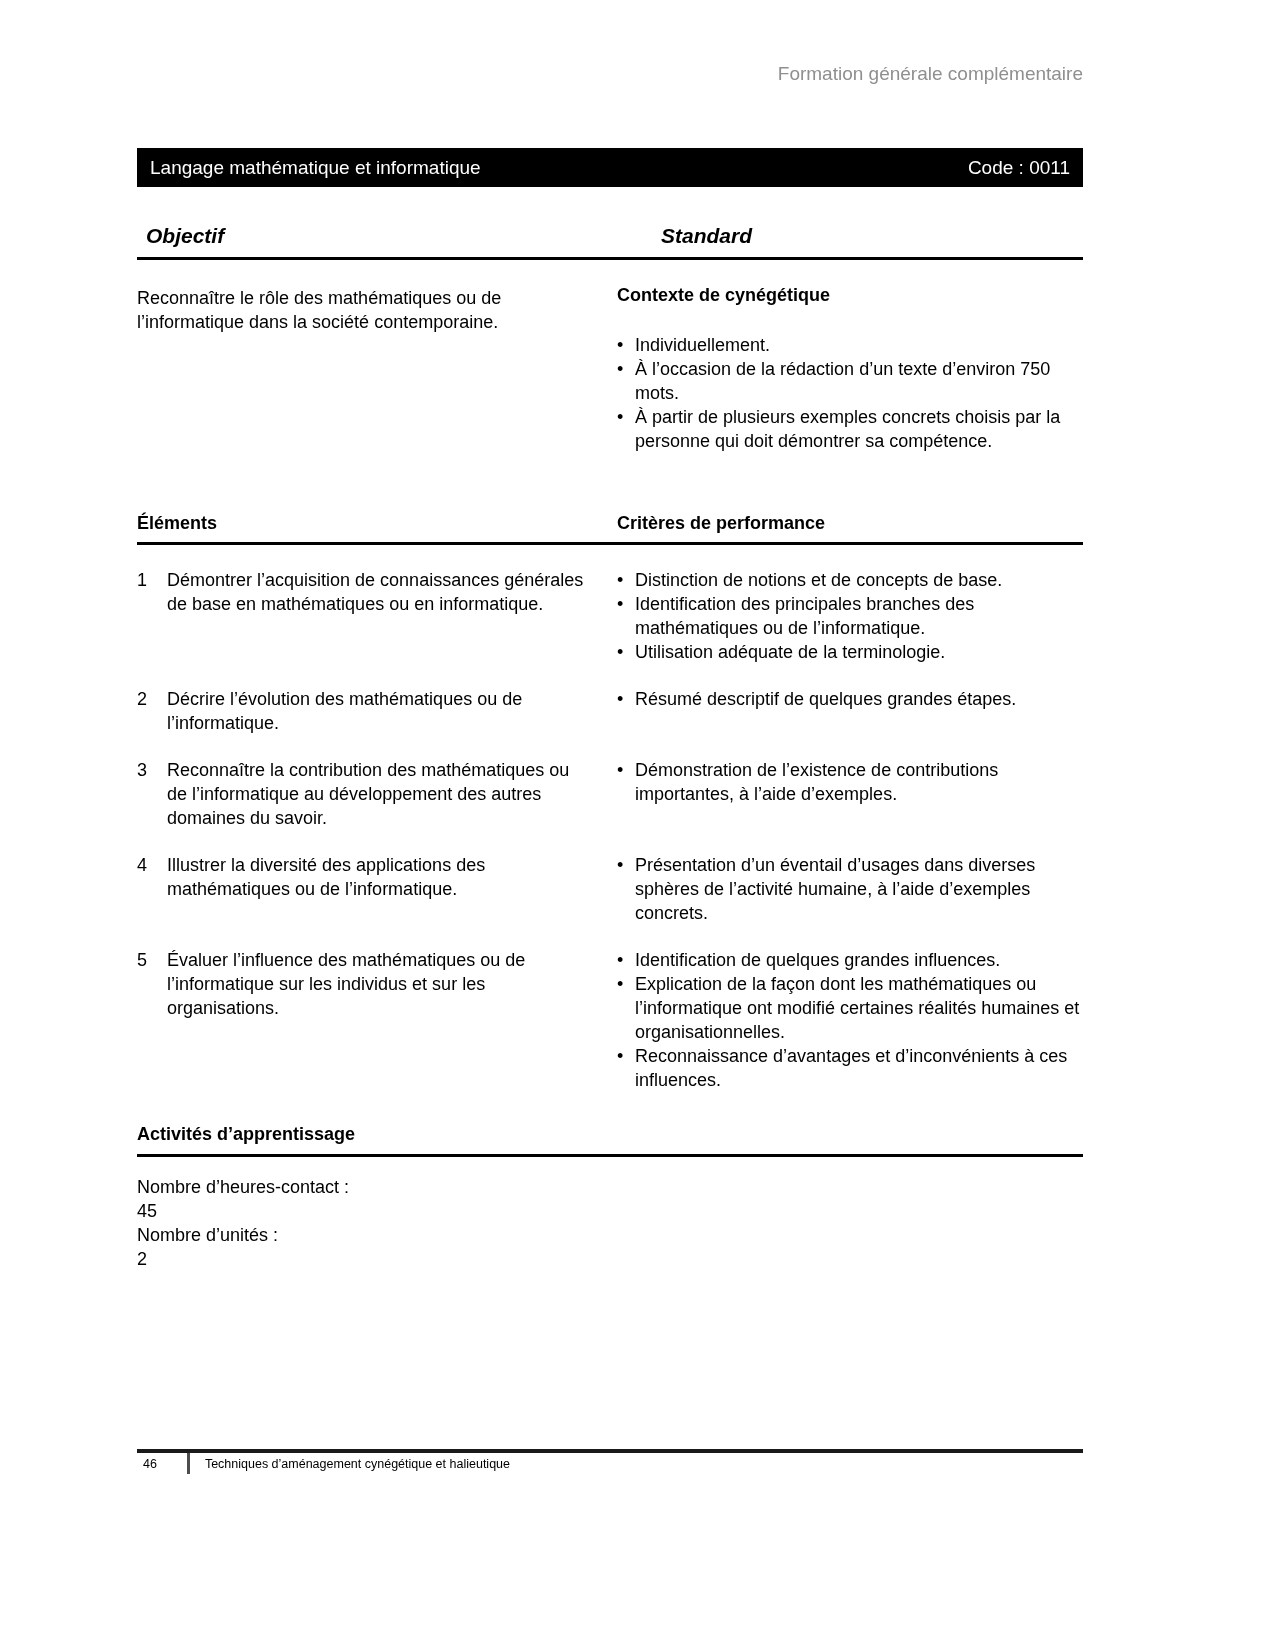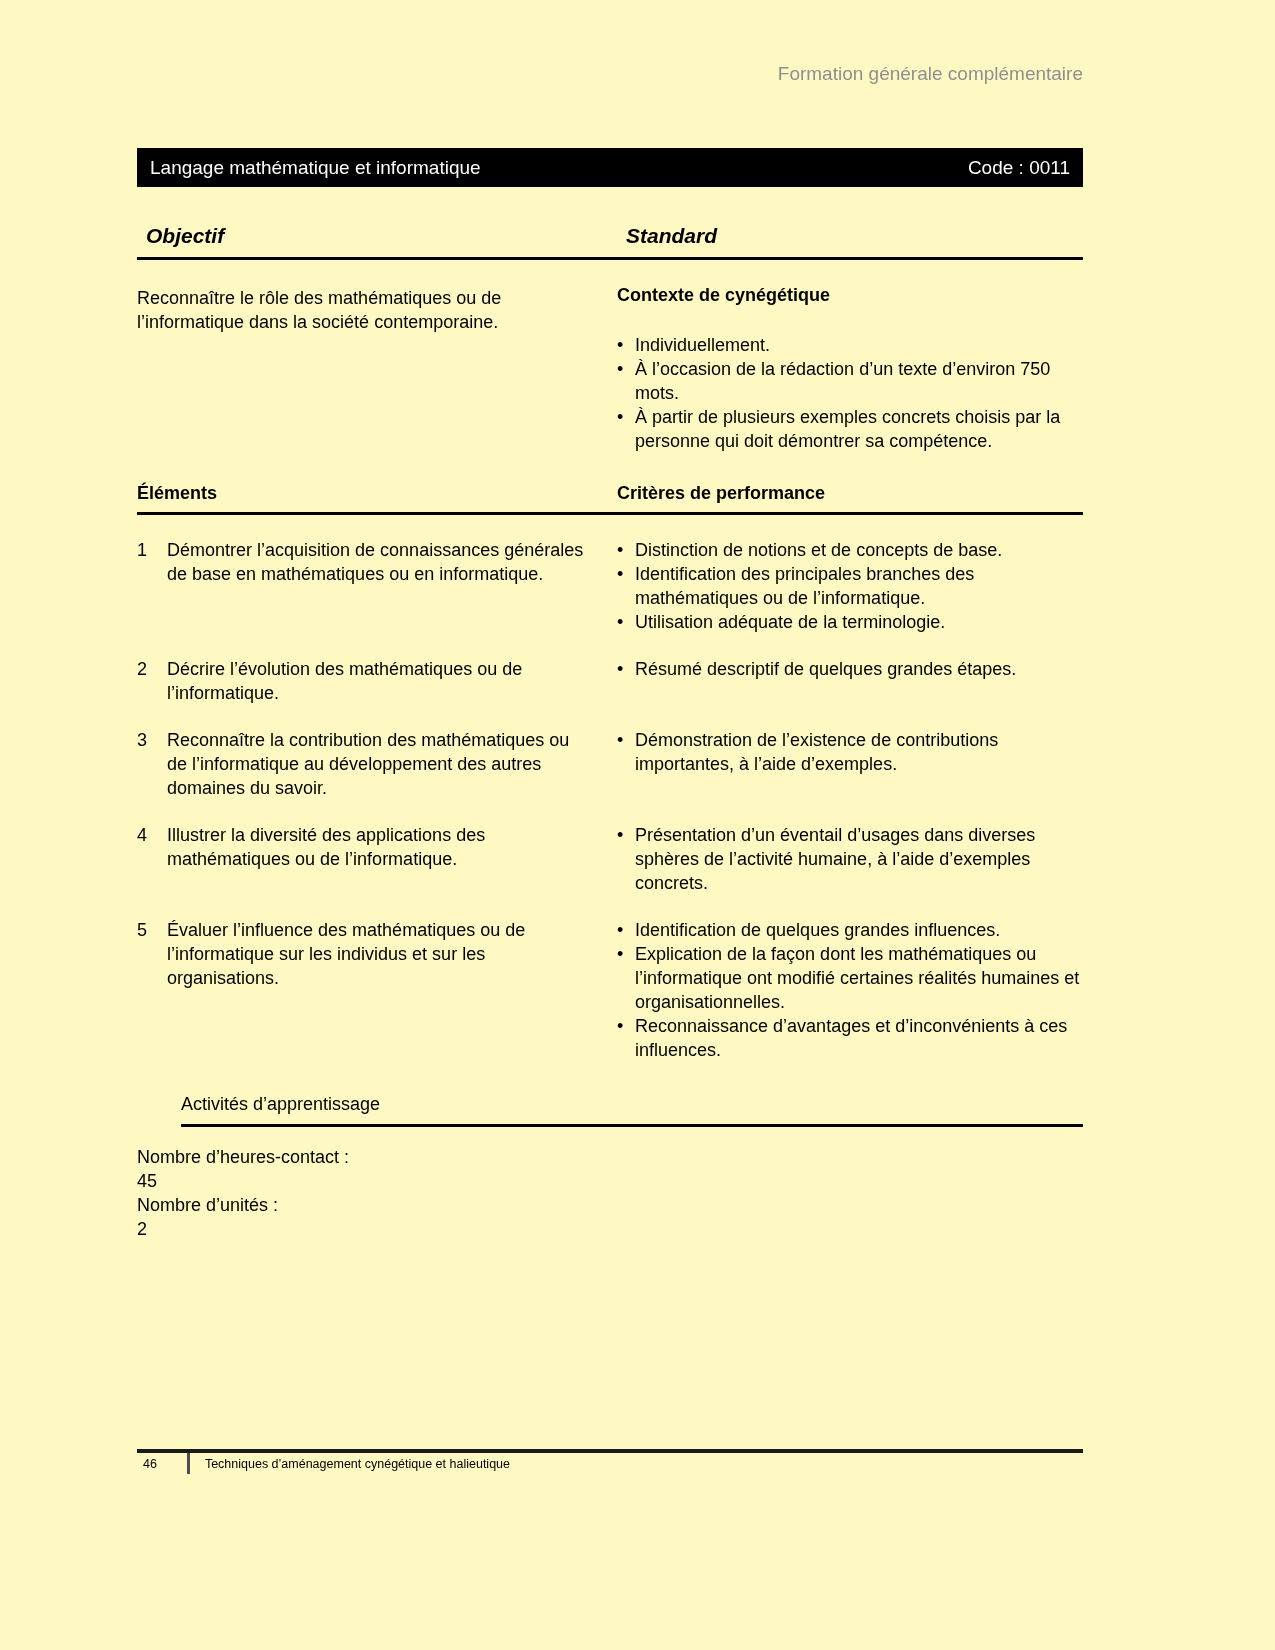--- a/index.html
+++ b/index.html
@@ -1,21 +1,21 @@
 <!DOCTYPE html>
 <html><head>
 <meta charset="utf-8">
 <style>
   * { margin: 0; padding: 0; box-sizing: border-box; }
   html, body { background: #e8e8e8; }
   .page {
     width: 1275px;
     height: 1650px;
     position: relative;
-    background: #fef9c3;
+    background: #ffffff;
     font-family: "Liberation Sans", "DejaVu Sans", sans-serif;
     color: #000;
     font-size: 18px;
     line-height: 24px;
     margin: 0 auto;
     overflow: hidden;
   }
   .running-head {
     position: absolute;
     top: 62px;
@@ -47,60 +47,60 @@
     width: 946px;
   }
   .colheads {
     display: grid;
     grid-template-columns: 480px 466px;
     font-style: italic;
     font-weight: bold;
     font-size: 21px;
     padding-bottom: 9px;
     border-bottom: 3px solid #000;
+    gap: 35px;
   }
   .colhead { padding-left: 9px; }
   .twocol {
     display: grid;
     grid-template-columns: 480px 466px;
   }
   .cellhead {
     font-weight: bold;
     font-size: 18px;
     margin-top: 23px;
   }
   .celltext {
     margin-top: 26px;
     padding-right: 28px;
   }
   .bullets.toppad { margin-top: 26px; }
   .b { display: flex; }
   .b .dot { width: 18px; flex: none; }
   .b .bt { flex: 1; }
   .subheads {
-    margin-top: 28px;
+    margin-top: 58px;
     border-bottom: 3px solid #000;
     padding-bottom: 7px;
     font-weight: bold;
     font-size: 18px;
   }
   .row { margin-top: 23px; }
   .numbered {
     display: flex;
     padding-right: 28px;
   }
   .numbered .num { width: 30px; flex: none; }
   .numbered .ntext { flex: 1; }
   .activities-heading {
     margin-top: 30px;
-    font-weight: normal;
+    font-weight: bold;
     font-size: 18px;
     border-bottom: 3px solid #000;
     padding-bottom: 8px;
-    margin-left: 44px;
   }
   .activity-lines { margin-top: 18px; }
   .activity-line { display: flex; flex-direction: column; }
   .alabel { width: 288px; flex: none; }
   .footer {
     position: absolute;
     top: 1449px;
     left: 137px;
     width: 946px;
     border-top: 4px solid #1a1a1a;

